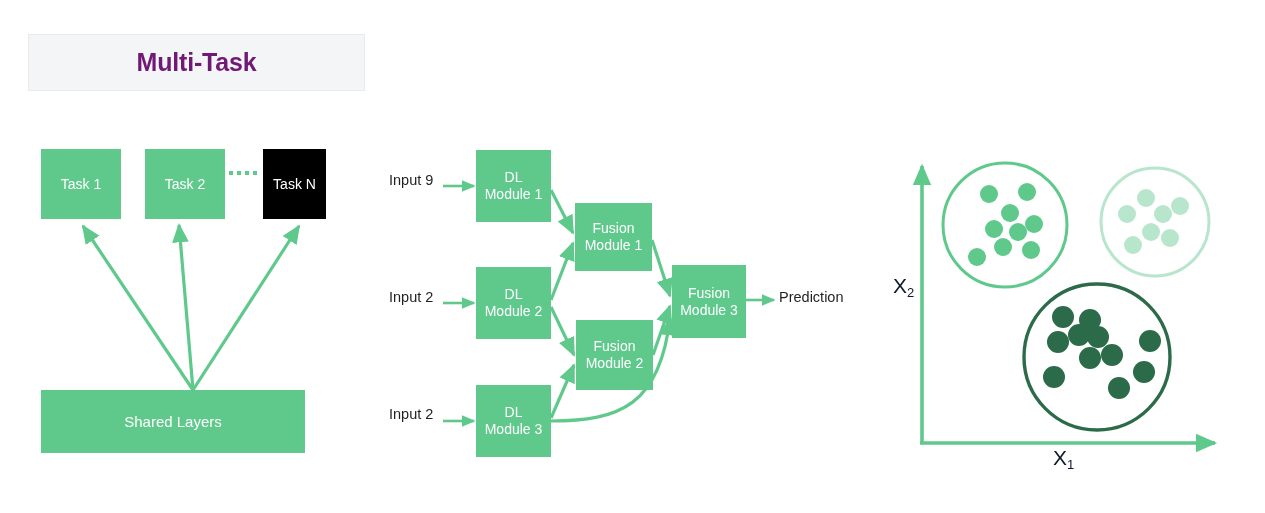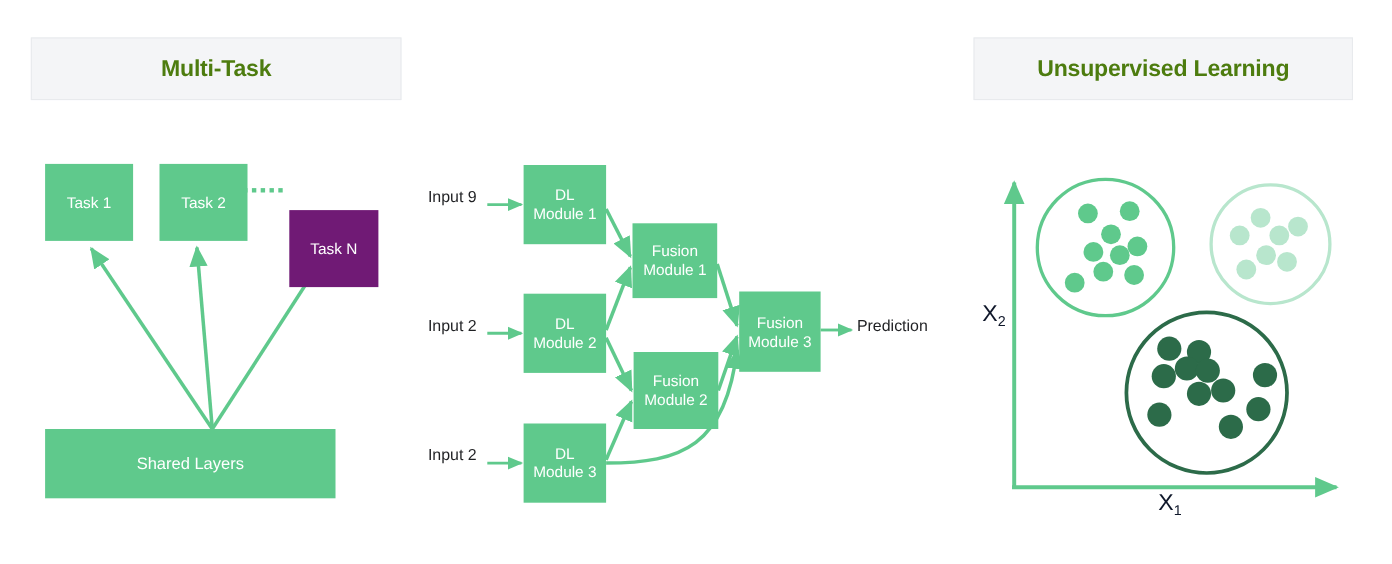--- a/index.html
+++ b/index.html
@@ -25,23 +25,23 @@
   .panel-header {
     position: absolute;
     background: #f4f5f7;
     border: 1px solid #e8eaed;
     box-sizing: border-box;
     display: flex;
     align-items: center;
     justify-content: center;
   }
   .panel-header .title {
-    font-size: 21px;
+    font-size: 25px;
     font-weight: bold;
-    color: #4d7c0f;
+    color: #701a75;
     letter-spacing: -0.2px;
     white-space: nowrap;
   }
   #header-multitask  { left: 28px;  top: 34px; width: 337px; height: 57px; }
   #header-multimodal { left: 455px; top: 34px; width: 340px; height: 57px; }
   #header-unsup      { left: 885px; top: 34px; width: 345px; height: 57px; }
 
   .diagram-svg {
     position: absolute;
     left: 0;
@@ -179,32 +179,29 @@
           <circle cx="1054" cy="377" r="11" fill="#2c6b49"></circle>
           <circle cx="1144" cy="372" r="11" fill="#2c6b49"></circle>
           <circle cx="1119" cy="388" r="11" fill="#2c6b49"></circle>
         </g>
       </g>
   </svg>
 
   <div class="panel-header" id="header-multitask">
     <span class="title">Multi-Task</span>
   </div>
-  <div class="panel-header" id="header-unsup">
-    <span class="title">Unsupervised Learning</span>
-  </div>
 
   <div id="multitask-nodes">
       <div class="node-box" style="left: 41px; top: 149px; width: 80px; height: 70px; background: rgb(95, 201, 140);">
         <span style="white-space: pre-line;">Task 1</span>
       </div>
       <div class="node-box" style="left: 145px; top: 149px; width: 80px; height: 70px; background: rgb(95, 201, 140);">
         <span style="white-space: pre-line;">Task 2</span>
       </div>
-      <div class="node-box" style="left: 263px; top: 149px; width: 81px; height: 70px; background: #701a75; margin-top: 42px;">
+      <div class="node-box" style="left: 263px; top: 149px; width: 63px; height: 70px; background: #000000;">
         <span style="white-space: pre-line;">Task N</span>
       </div>
       <div class="node-box wide-bar" style="left: 41px; top: 390px; width: 264px; height: 63px; background: rgb(95, 201, 140);">
         <span style="white-space: pre-line;">Shared Layers</span>
       </div>
     </div>
   <div class="ellipsis-dots" id="task-ellipsis" style="left: 221px; top: 171px;">
       <i style="background: rgb(95, 201, 140);"></i>
       <i style="background: rgb(95, 201, 140);"></i>
       <i style="background: rgb(95, 201, 140);"></i>

